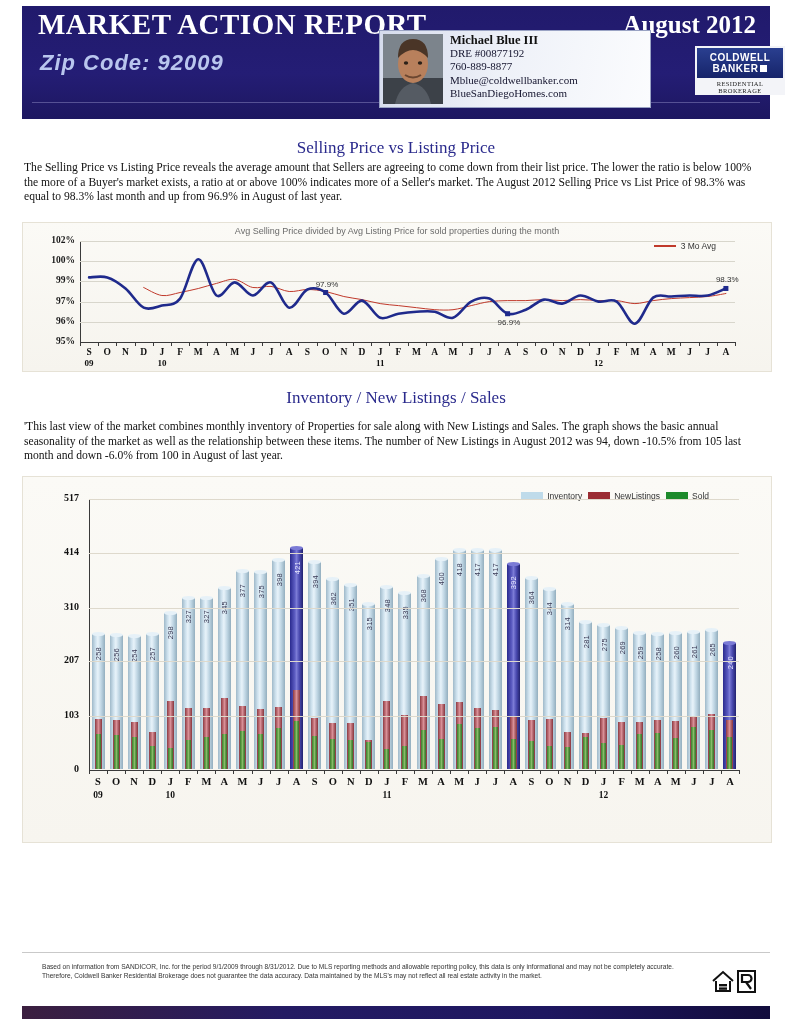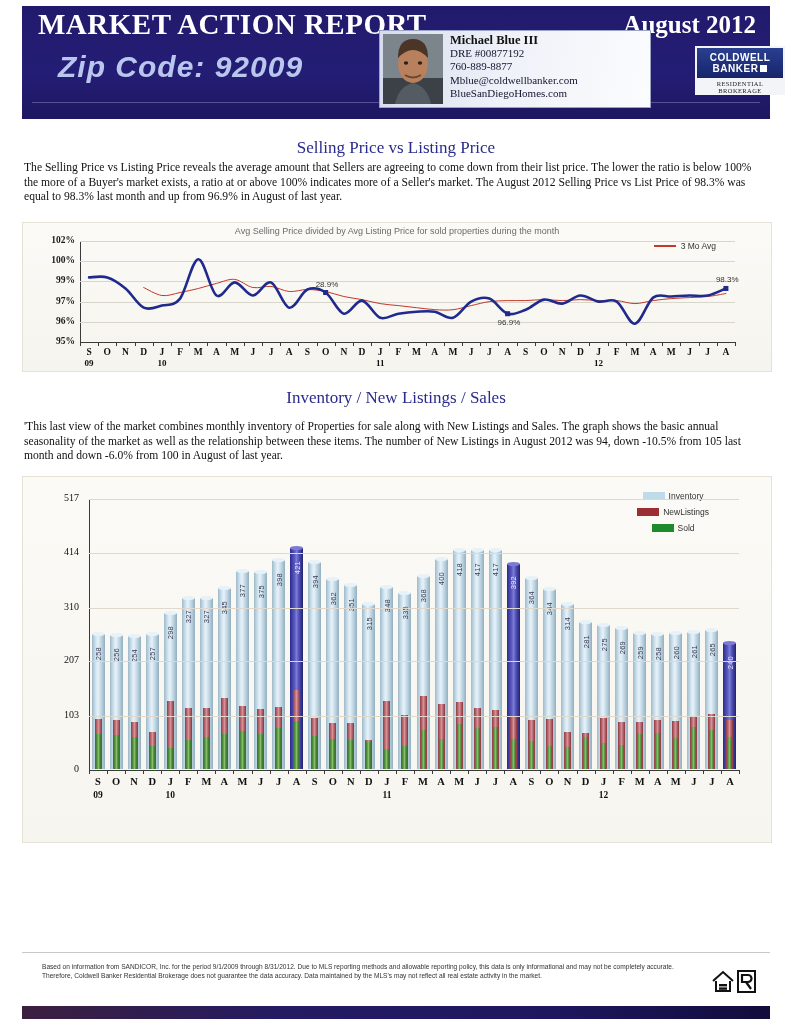--- a/index.html
+++ b/index.html
@@ -6,22 +6,22 @@
   body{width:791px;height:1024px;font-family:"Liberation Serif",serif;color:#000;}
   .page{position:relative;width:791px;height:1024px;overflow:hidden;background:#fff;}
 
   
   .header{position:absolute;left:22px;top:6px;width:748px;height:113px;
           background:#221b6e;background:linear-gradient(180deg,#211a6c 0%,#241d75 60%,#1d1760 100%);}
   .hdr-title{position:absolute;left:16px;top:2px;font-family:"Liberation Serif",serif;
              font-weight:bold;font-size:29px;color:#fff;letter-spacing:.5px;}
   .hdr-month{position:absolute;right:14px;top:5px;font-family:"Liberation Serif",serif;
              font-weight:bold;font-size:25px;color:#fff;}
-  .hdr-zip{position:absolute;left:36px;top:44px;font-family:"Liberation Sans",sans-serif;
-           font-style:italic;font-weight:bold;font-size:30px;color:#b9c6ee;letter-spacing:1px;}
+  .hdr-zip{position:absolute;left:18px;top:44px;font-family:"Liberation Sans",sans-serif;
+           font-style:italic;font-weight:bold;font-size:22px;color:#b9c6ee;letter-spacing:1px;}
   .hdr-sub{position:absolute;left:18px;bottom:3px;font-family:"Liberation Serif",serif;
            font-size:10.5px;color:#e9e9f6;}
   .hdr-rule{position:absolute;left:10px;right:10px;bottom:16px;height:1px;background:#6e6aa8;opacity:.7;}
 
   
   .card{position:absolute;left:357px;top:24px;width:270px;height:76px;
         background:linear-gradient(100deg,#d6dced 0%,#eef1f8 45%,#fbfcfe 100%);
         border:1px solid #9aa3c4;}
   .card-photo{position:absolute;left:3px;top:3px;width:60px;height:70px;overflow:hidden;
               background:#6b747f;}
@@ -63,40 +63,40 @@
   .c1-ann{position:absolute;font-family:"Liberation Sans",sans-serif;font-size:8px;color:#333;}
   .c1-leg{position:absolute;right:55px;top:18px;display:flex;align-items:center;gap:5px;}
   .c1-leg-line{width:22px;height:2px;background:#c0392b;}
   .c1-leg-tx{font-family:"Liberation Sans",sans-serif;font-size:8.5px;color:#333;}
 
   
   .chart2{position:absolute;left:22px;top:476px;width:748px;height:365px;
           background:linear-gradient(180deg,#fbfaf6 0%,#f7f5ef 100%);border:1px solid #e6e2d6;}
   .c2-plot{position:absolute;left:66px;top:22px;width:650px;height:270px;}
   .c2-ylab{position:absolute;left:6px;width:50px;text-align:right;
-           font-family:"Liberation Serif",serif;font-weight:normal;font-size:10px;color:#111;}
+           font-family:"Liberation Serif",serif;font-weight:bold;font-size:10px;color:#111;}
   .g2{position:absolute;left:66px;width:650px;height:1px;background:#ded9cc;}
   .c2-axis{position:absolute;left:66px;top:22px;width:1px;height:271px;background:#3a3a3a;}
   .c2-xaxis{position:absolute;left:66px;top:293px;width:650px;height:1px;background:#3a3a3a;}
   .c2-tick{position:absolute;top:293px;width:1px;height:4px;background:#3a3a3a;}
   .c2-m{position:absolute;top:299px;font-family:"Liberation Serif",serif;font-weight:bold;
         font-size:10.5px;color:#111;text-align:center;width:16px;}
   .c2-y{position:absolute;top:313px;font-family:"Liberation Serif",serif;font-weight:bold;
         font-size:9.5px;color:#111;text-align:center;width:16px;}
   .bar-inv{position:absolute;bottom:0;width:13px;
            background:linear-gradient(90deg,#9fb9c9 0%,#cfe2ee 28%,#e8f3fa 45%,#bdd4e2 72%,#93aebe 100%);}
   .bar-inv.hl{background:linear-gradient(90deg,#2a2a8e 0%,#5a5ac0 35%,#7b7bd6 50%,#4a4ab0 72%,#22226e 100%);}
   .bar-nl{position:absolute;bottom:0;width:7px;
           background:linear-gradient(90deg,#8e3a42 0%,#c4757c 35%,#d89097 50%,#b1656d 72%,#8a343c 100%);}
   .bar-sold{position:absolute;bottom:0;width:5px;
             background:linear-gradient(90deg,#3d7a2e 0%,#6aa84f 35%,#85bd68 50%,#5a9443 72%,#37702a 100%);}
   .bar-val{position:absolute;font-family:"Liberation Sans",sans-serif;font-size:7.5px;color:#3a3a55;
            writing-mode:vertical-rl;transform:rotate(180deg);white-space:nowrap;letter-spacing:.2px;}
   .bar-val.onhl{color:#e8e8ff;}
-  .c2-leg{position:absolute;right:62px;top:14px;display:flex;align-items:center;gap:6px;flex-direction:column;}
+  .c2-leg{position:absolute;right:62px;top:14px;display:flex;gap:6px;}
   .lg-item{display:flex;align-items:center;gap:4px;}
   .lg-sw{width:22px;height:8px;}
   .lg-tx{font-family:"Liberation Sans",sans-serif;font-size:8.5px;color:#333;}
 
   
   .foot-rule{position:absolute;left:22px;top:952px;width:748px;height:1px;background:#c9c9c9;}
   .foot{position:absolute;left:42px;top:962px;width:660px;
         font-family:"Liberation Sans",sans-serif;font-size:6.6px;line-height:9.4px;color:#333;}
   .eho{position:absolute;left:710px;top:968px;width:48px;height:26px;}
   .footbar{position:absolute;left:22px;top:1006px;width:748px;height:13px;
@@ -246,21 +246,21 @@
       <div class="c1-y" style="left: 131.875px;">10</div>
       <div class="c1-y" style="left: 350.208px;">11</div>
       <div class="c1-y" style="left: 568.542px;">12</div>
       <svg width="748" height="148" style="position: absolute; left: 0px; top: 0px; pointer-events: none;">
         <path d="M120.7,64.5 C123.7,65.8 132.8,71.7 138.9,72.5 C144.9,73.4 151.0,70.7 157.1,69.5 C163.1,68.3 169.2,67.0 175.3,65.5 C181.3,64.0 187.4,61.9 193.5,60.4 C199.5,58.9 205.6,55.7 211.7,56.4 C217.7,57.1 223.8,63.3 229.8,64.5 C235.9,65.6 242.0,62.8 248.0,63.4 C254.1,64.1 260.2,68.0 266.2,68.5 C272.3,69.0 278.4,66.5 284.4,66.5 C290.5,66.5 296.6,67.3 302.6,68.5 C308.7,69.7 314.8,72.2 320.8,73.5 C326.9,74.9 332.9,75.4 339.0,76.6 C345.1,77.8 351.1,79.6 357.2,80.6 C363.3,81.6 369.3,82.0 375.4,82.6 C381.5,83.3 387.5,84.0 393.6,84.7 C399.7,85.3 405.7,86.3 411.8,86.7 C417.9,87.0 423.9,87.4 430.0,86.7 C436.1,86.0 442.1,84.0 448.2,82.6 C454.2,81.3 460.3,79.4 466.4,78.6 C472.4,77.8 478.5,77.8 484.6,77.6 C490.6,77.4 496.7,77.8 502.8,77.6 C508.8,77.4 514.9,76.6 521.0,76.6 C527.0,76.6 533.1,77.6 539.2,77.6 C545.2,77.6 551.3,76.6 557.3,76.6 C563.4,76.6 569.5,77.4 575.5,77.6 C581.6,77.8 587.7,77.1 593.7,77.6 C599.8,78.1 605.9,80.6 611.9,80.6 C618.0,80.6 624.1,78.4 630.1,77.6 C636.2,76.7 642.3,76.1 648.3,75.6 C654.4,75.1 660.4,74.9 666.5,74.6 C672.6,74.2 678.6,74.2 684.7,73.5 C690.8,72.9 699.9,71.0 702.9,70.5" fill="none" stroke="#c0392b" stroke-width="1" stroke-linecap="round" stroke-linejoin="round"></path>
         <path d="M66.1,54.4 C69.1,54.4 78.2,52.5 84.3,54.4 C90.4,56.2 96.4,60.4 102.5,65.5 C108.6,70.5 114.6,81.8 120.7,84.7 C126.7,87.5 132.8,84.2 138.9,82.6 C144.9,81.1 151.0,83.3 157.1,75.6 C163.1,67.8 169.2,36.7 175.3,36.2 C181.3,35.7 187.4,68.7 193.5,72.5 C199.5,76.4 205.6,59.4 211.7,59.4 C217.7,59.4 223.8,72.5 229.8,72.5 C235.9,72.5 242.0,57.4 248.0,59.4 C254.1,61.4 260.2,83.5 266.2,84.7 C272.3,85.8 278.4,69.0 284.4,66.5 C290.5,64.0 296.6,65.5 302.6,69.5 C308.7,73.5 314.8,89.4 320.8,90.7 C326.9,92.1 332.9,76.9 339.0,77.6 C345.1,78.3 351.1,92.6 357.2,94.8 C363.3,96.9 369.3,91.7 375.4,90.7 C381.5,89.7 387.5,89.0 393.6,88.7 C399.7,88.4 405.7,87.7 411.8,88.7 C417.9,89.7 423.9,96.4 430.0,94.8 C436.1,93.1 442.1,81.8 448.2,78.6 C454.2,75.4 460.3,73.6 466.4,75.6 C472.4,77.6 478.5,88.9 484.6,90.7 C490.6,92.6 496.7,89.0 502.8,86.7 C508.8,84.3 514.9,77.6 521.0,76.6 C527.0,75.6 533.1,81.3 539.2,80.6 C545.2,79.9 551.3,72.9 557.3,72.5 C563.4,72.2 569.5,77.6 575.5,78.6 C581.6,79.6 587.7,74.9 593.7,78.6 C599.8,82.3 605.9,101.5 611.9,100.8 C618.0,100.1 624.1,79.1 630.1,74.6 C636.2,70.0 642.3,73.9 648.3,73.5 C654.4,73.2 660.4,72.7 666.5,72.5 C672.6,72.4 678.6,73.7 684.7,72.5 C690.8,71.4 699.9,66.6 702.9,65.5" fill="none" stroke="#1f2a8c" stroke-width="2.6" stroke-linecap="round" stroke-linejoin="round"></path>
         <rect x="300.125" y="67.00999999999993" width="5" height="5" fill="#1f2a8c"></rect>
         <rect x="482.0694444444444" y="88.21999999999989" width="5" height="5" fill="#1f2a8c"></rect>
         <rect x="700.4027777777777" y="62.97000000000003" width="5" height="5" fill="#1f2a8c"></rect>
       </svg>
-      <div class="c1-ann" style="left: 292.625px; top: 56.51px;">28.9%</div>
+      <div class="c1-ann" style="left: 292.625px; top: 56.51px;">97.9%</div>
       <div class="c1-ann" style="left: 474.569px; top: 94.72px;">96.9%</div>
       <div class="c1-ann" style="left: 692.903px; top: 52.47px;">98.3%</div>
     </div>
 
   <div class="sec-title" style="top:388px;">Inventory / New Listings / Sales</div>
   <div class="para" style="top:420px;">'This last view of the market combines monthly inventory of Properties for sale along with New Listings and Sales.  The graph shows the basic annual seasonality of the market as well as the relationship between these items.  The number of New Listings in August 2012 was 94, down -10.5% from 105 last month and down -6.0% from 100 in August of last year.</div>
 
   <div class="chart2" id="chart2">
     <div class="c2-leg">
       <span class="lg-item">

